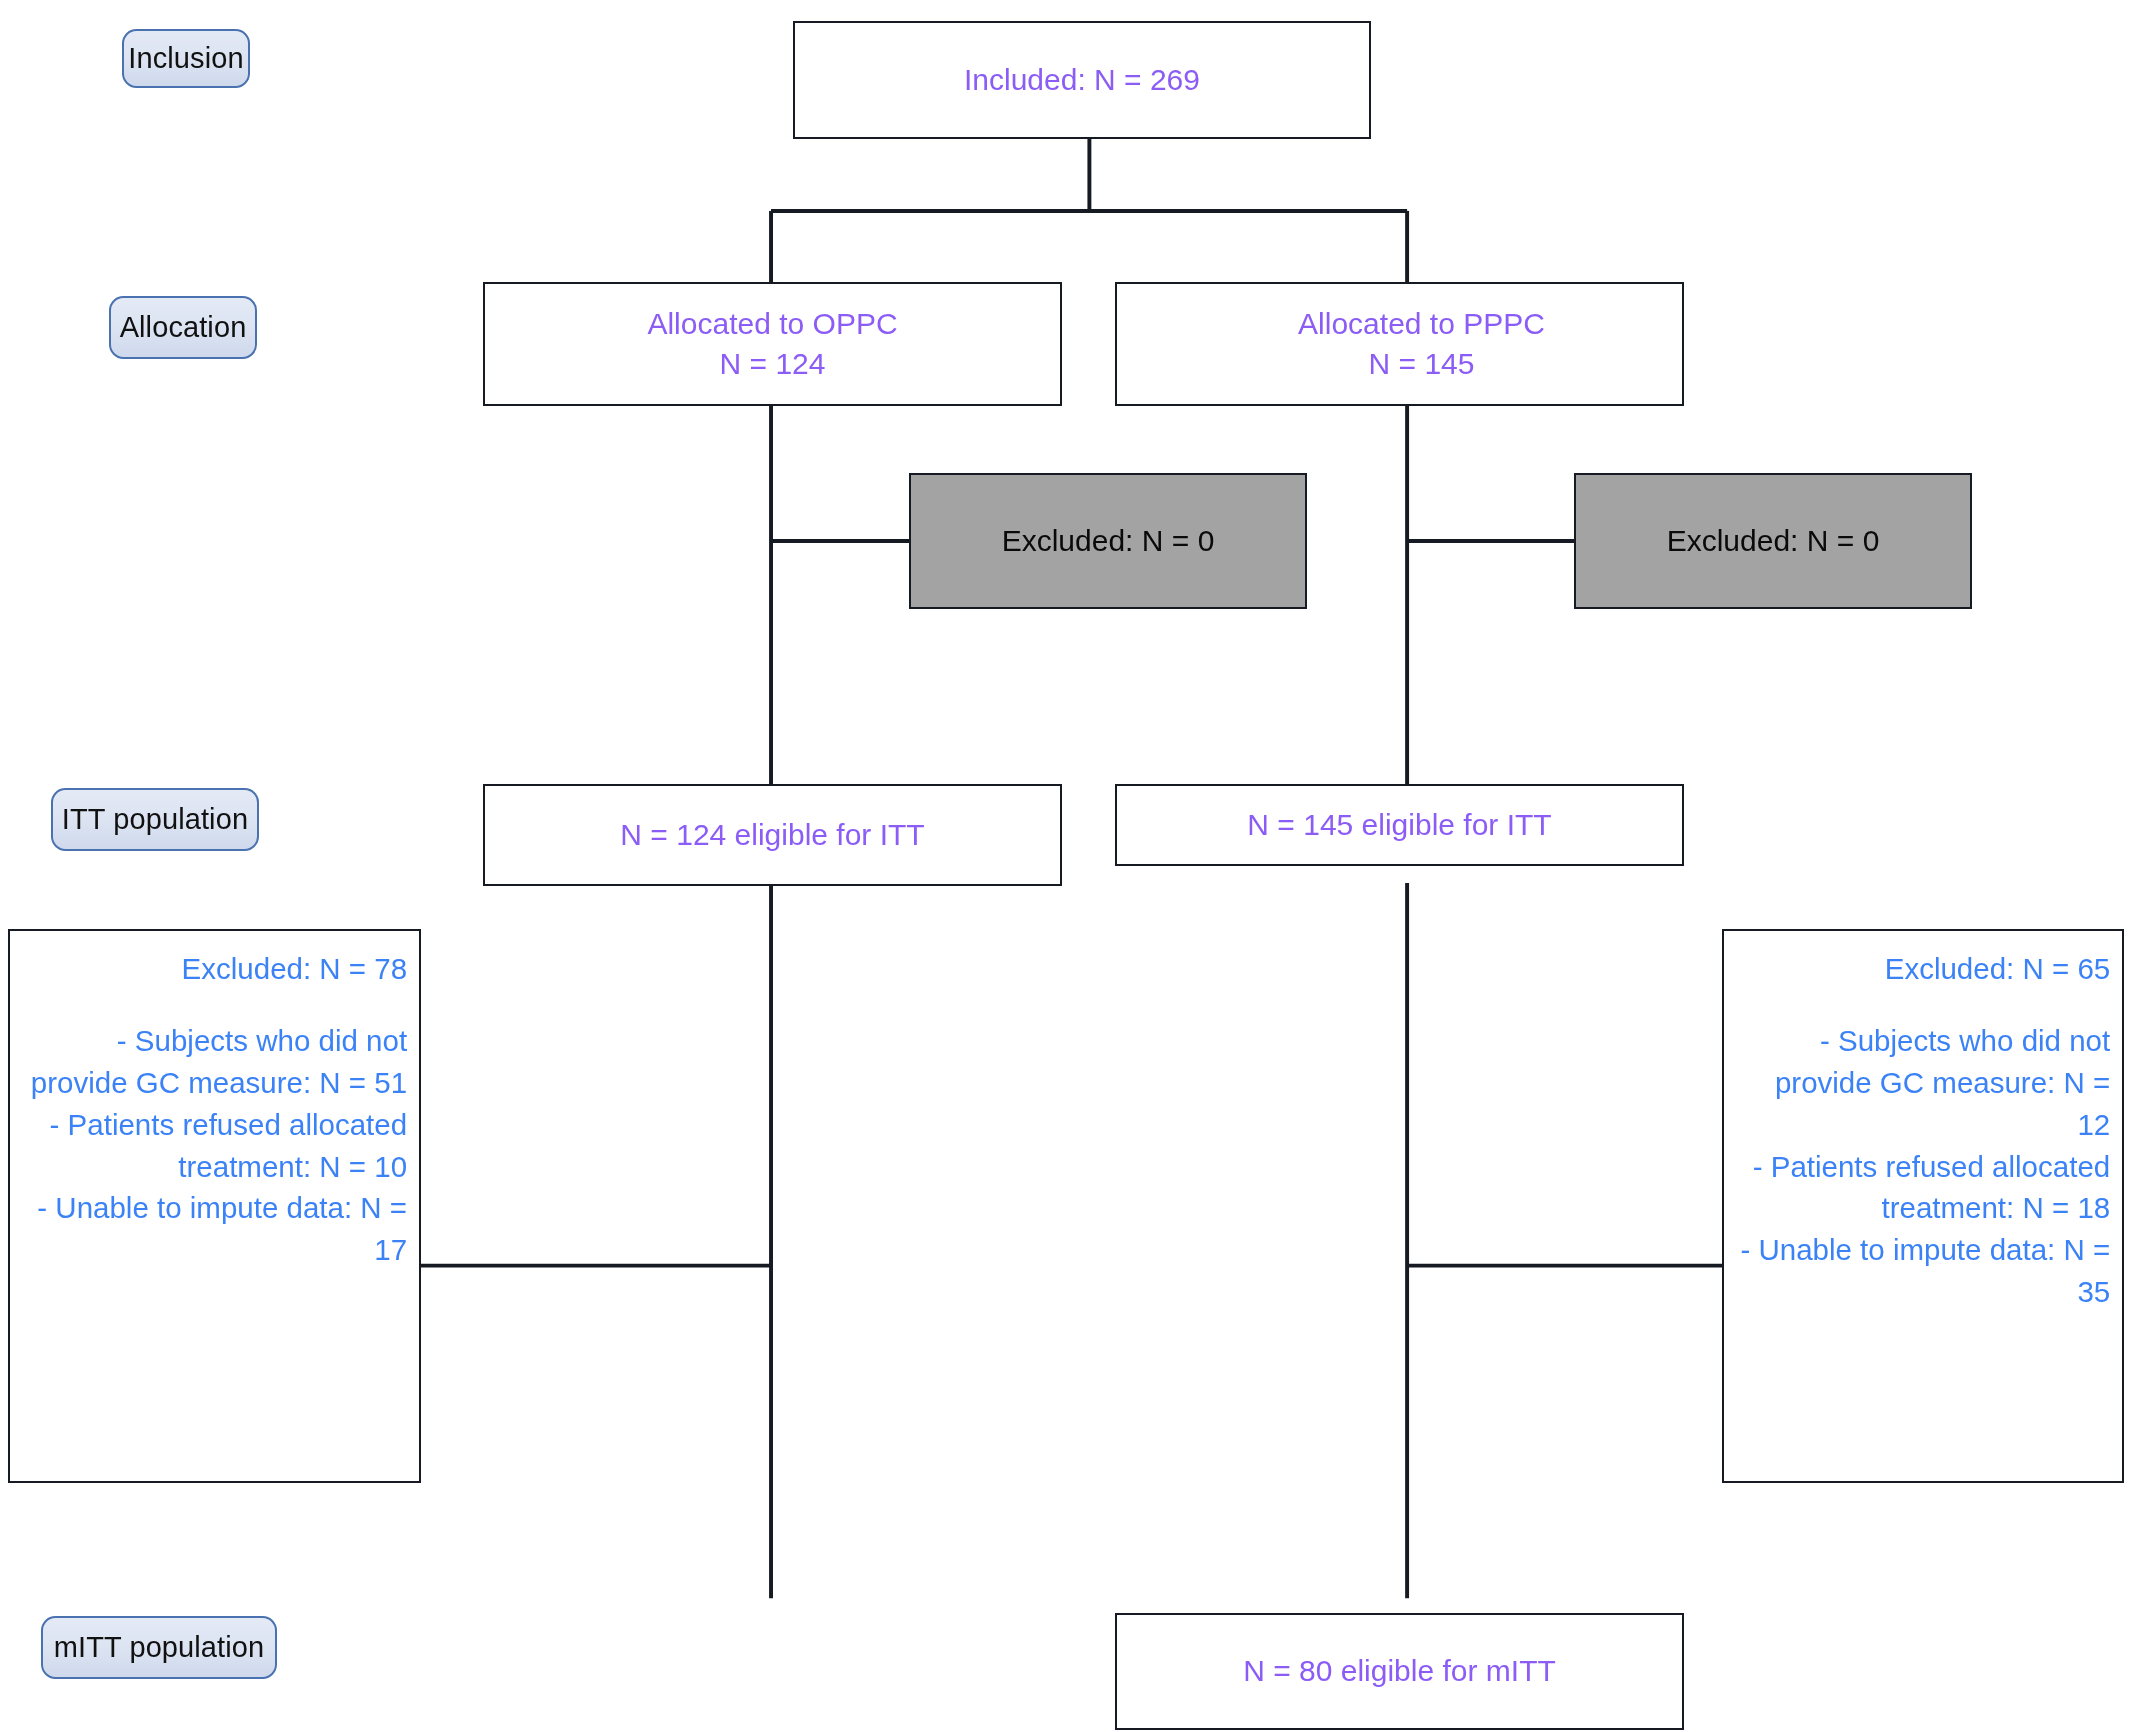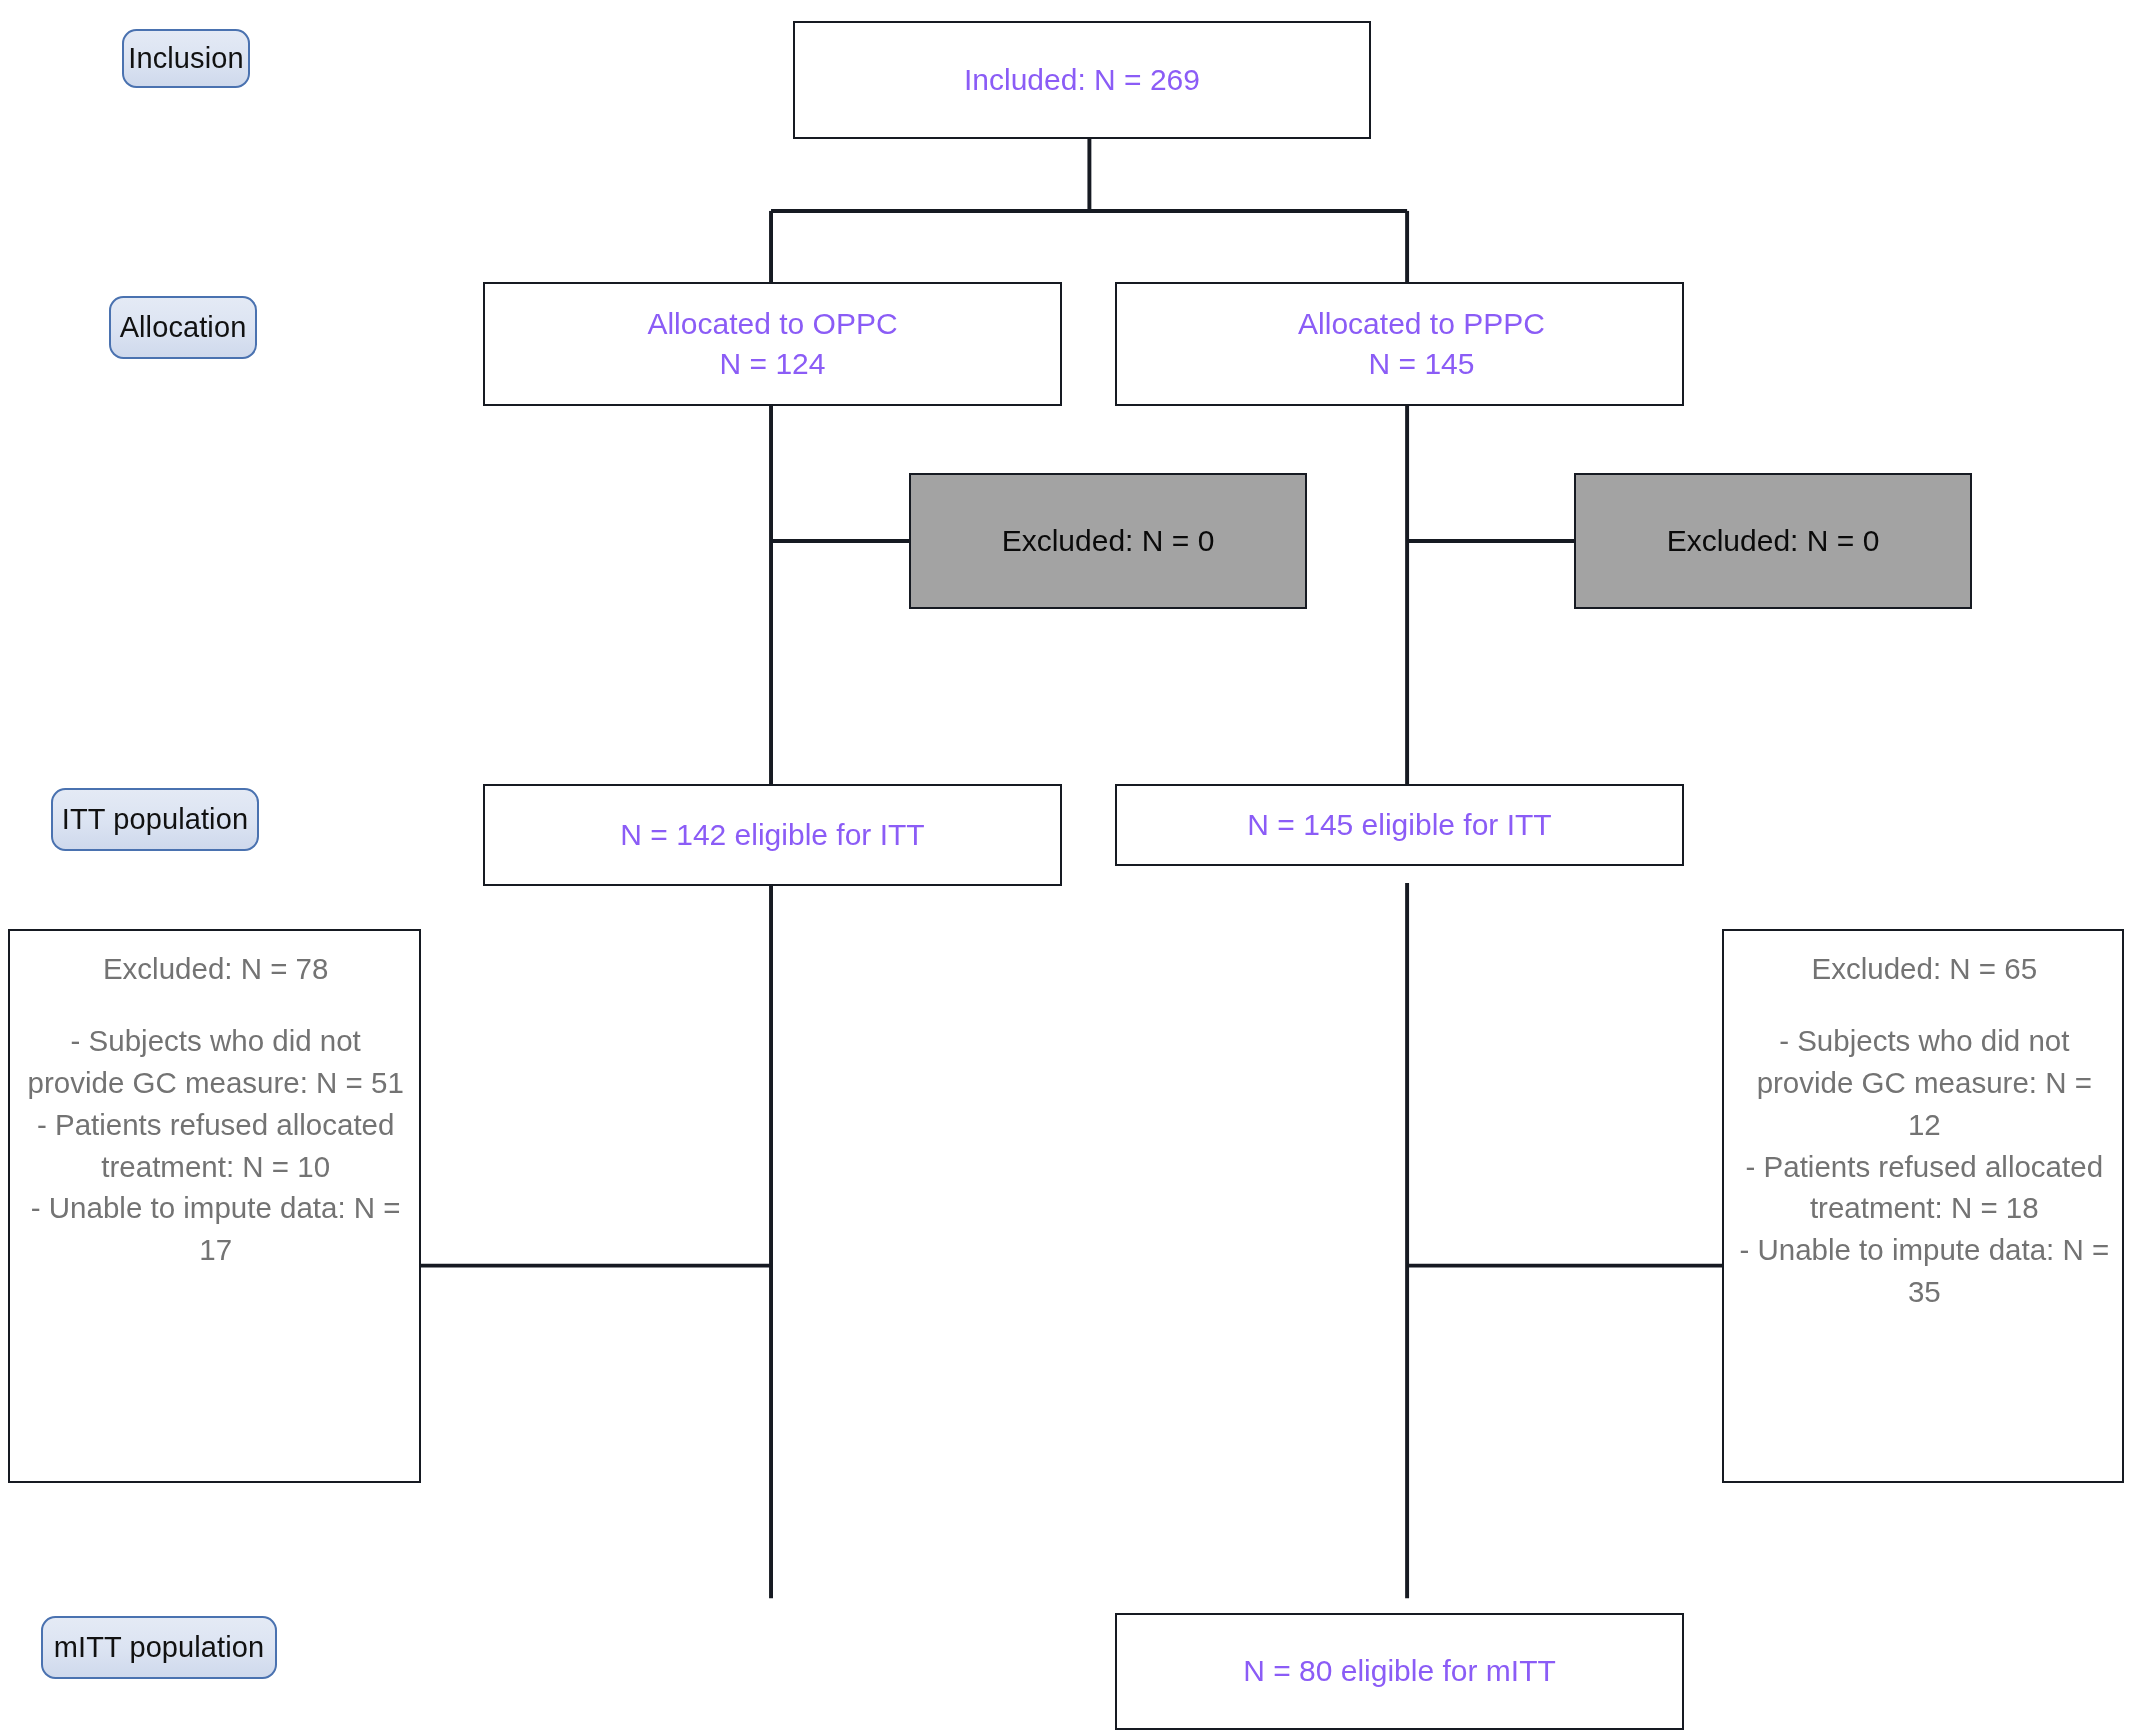--- a/index.html
+++ b/index.html
@@ -52,24 +52,24 @@
   }
   .node-box .node-text {
     white-space: pre-line;
     display: block;
   }
   .excl-box {
     position: absolute;
     box-sizing: border-box;
     background: #ffffff;
     border: 2.6px solid #161a22;
-    color: #737373;
+    color: #3b82f6;
     font-size: 29.5px;
     line-height: 1.42;
-    text-align: center;
+    text-align: right;
     padding: 17px 11.8px 11.8px 14.4px;
   }
   .excl-box .excl-title {
     display: block;
     margin-bottom: 30px;
   }
   .excl-box .excl-items {
     display: block;
     white-space: pre-line;
   }
@@ -149,21 +149,21 @@
 
   <div class="zero-box" style="left:909px; top:473px; width:398px; height:136px;">
     <span>Excluded: N = 0</span>
   </div>
 
   <div class="zero-box" style="left:1574px; top:473px; width:398px; height:136px;">
     <span>Excluded: N = 0</span>
   </div>
 
   <div class="node-box" style="left:483px; top:784px; width:579px; height:102px;">
-    <span class="node-text">N = 142 eligible for ITT</span>
+    <span class="node-text">N = 124 eligible for ITT</span>
   </div>
 
   <div class="node-box" style="left:1115px; top:784px; width:569px; height:82px;">
     <span class="node-text">N = 145 eligible for ITT</span>
   </div>
 
   <div class="excl-box" style="left:7.9px; top:929px; width:413px; height:554px;">
     <span class="excl-title">Excluded: N = 78</span>
     <span class="excl-items">- Subjects who did not provide GC measure: N = 51
 - Patients refused allocated treatment: N = 10

